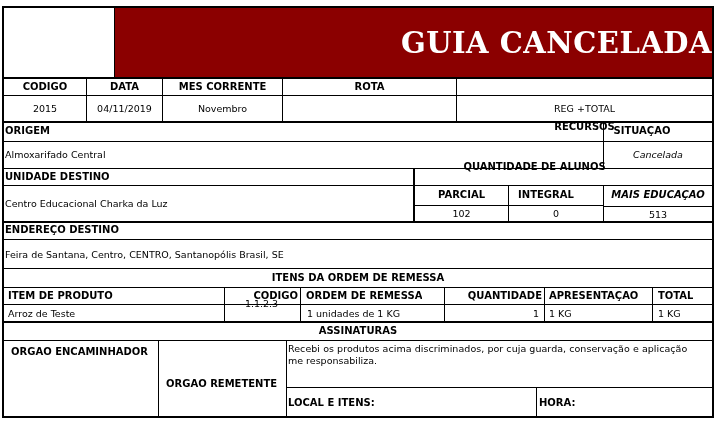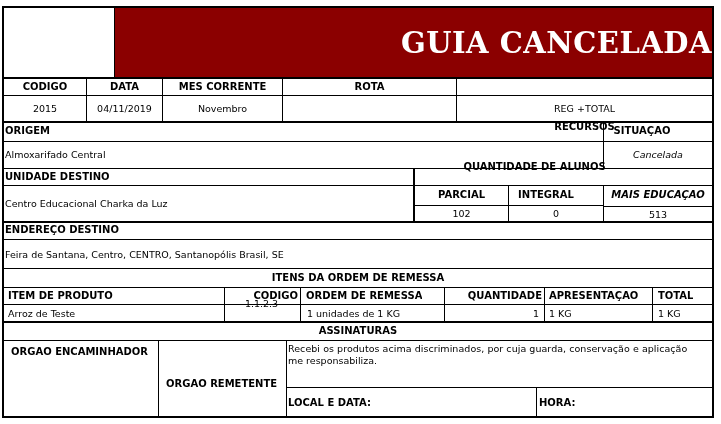--- a/index.html
+++ b/index.html
@@ -121,14 +121,14 @@
 <div class="vl" style="left:286px;top:340px;height:76px;"></div>
 
 <div class="cell hd" style="left:11px;top:347px;">ÓRGÃO ENCAMINHADOR</div>
 <div class="cell hd" style="left:166px;top:347px;margin-top:32px;">ÓRGÃO REMETENTE</div>
 
 <div class="cell sm" style="left:288px;top:344px;width:424px;letter-spacing:0.05px;">Recebi os produtos acima discriminados, por cuja  guarda, conservação e aplicação</div>
 <div class="cell sm" style="left:288px;top:356px;">me responsabiliza.</div>
 
 <div class="hl" style="left:286px;top:387px;width:426px;"></div>
 <div class="vl" style="left:536px;top:387px;height:29px;"></div>
-<div class="cell hd" style="left:288px;top:398px;">LOCAL E DATA:</div>
+<div class="cell hd" style="left:288px;top:398px;">LOCAL E ITENS:</div>
 <div class="cell hd" style="left:539px;top:398px;">HORA:</div>
 
 </body></html>

